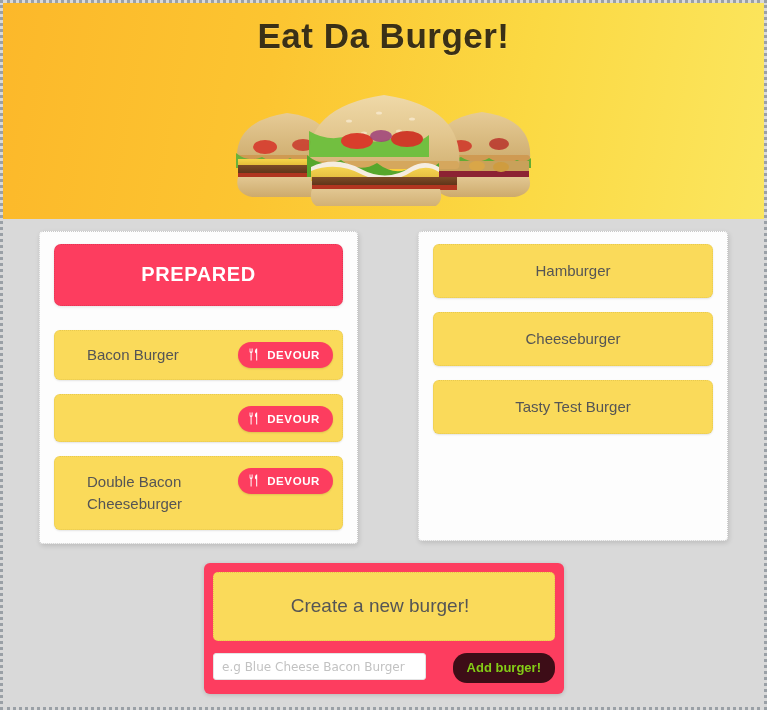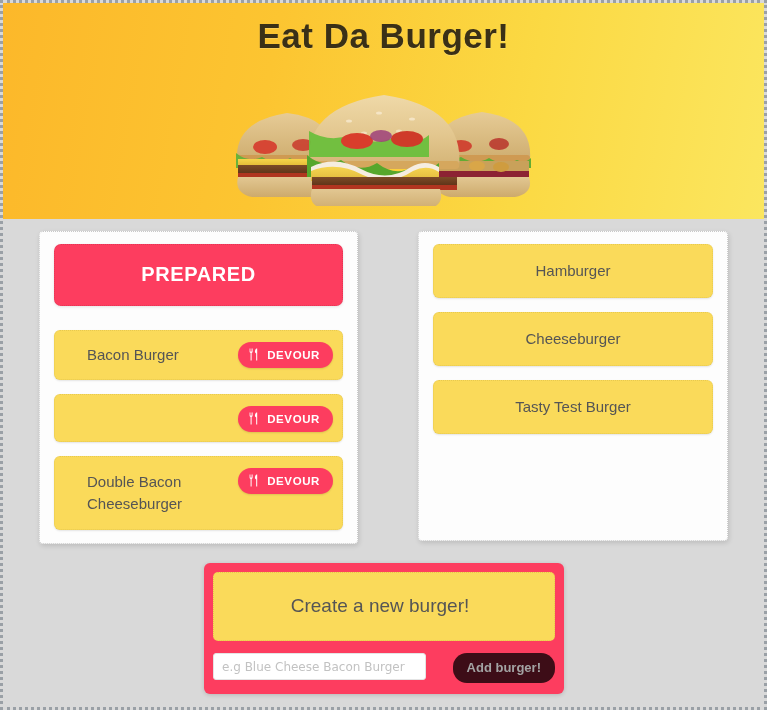--- a/index.html
+++ b/index.html
@@ -162,21 +162,21 @@
     color: #555555;
     outline: none;
   }
   .name-input::placeholder {
     color: #c2c2c2;
     font-family: "DejaVu Sans", sans-serif;
     font-size: 12px;
   }
   .add-btn {
     background: #3d0d17;
-    color: #a3a3a3;
+    color: #84cc16;
     border: none;
     border-radius: 14px;
     font-family: "Liberation Sans", sans-serif;
     font-size: 13px;
     font-weight: bold;
     padding: 7px 14px 8px 14px;
     cursor: pointer;
     white-space: nowrap;
   }
 </style>

